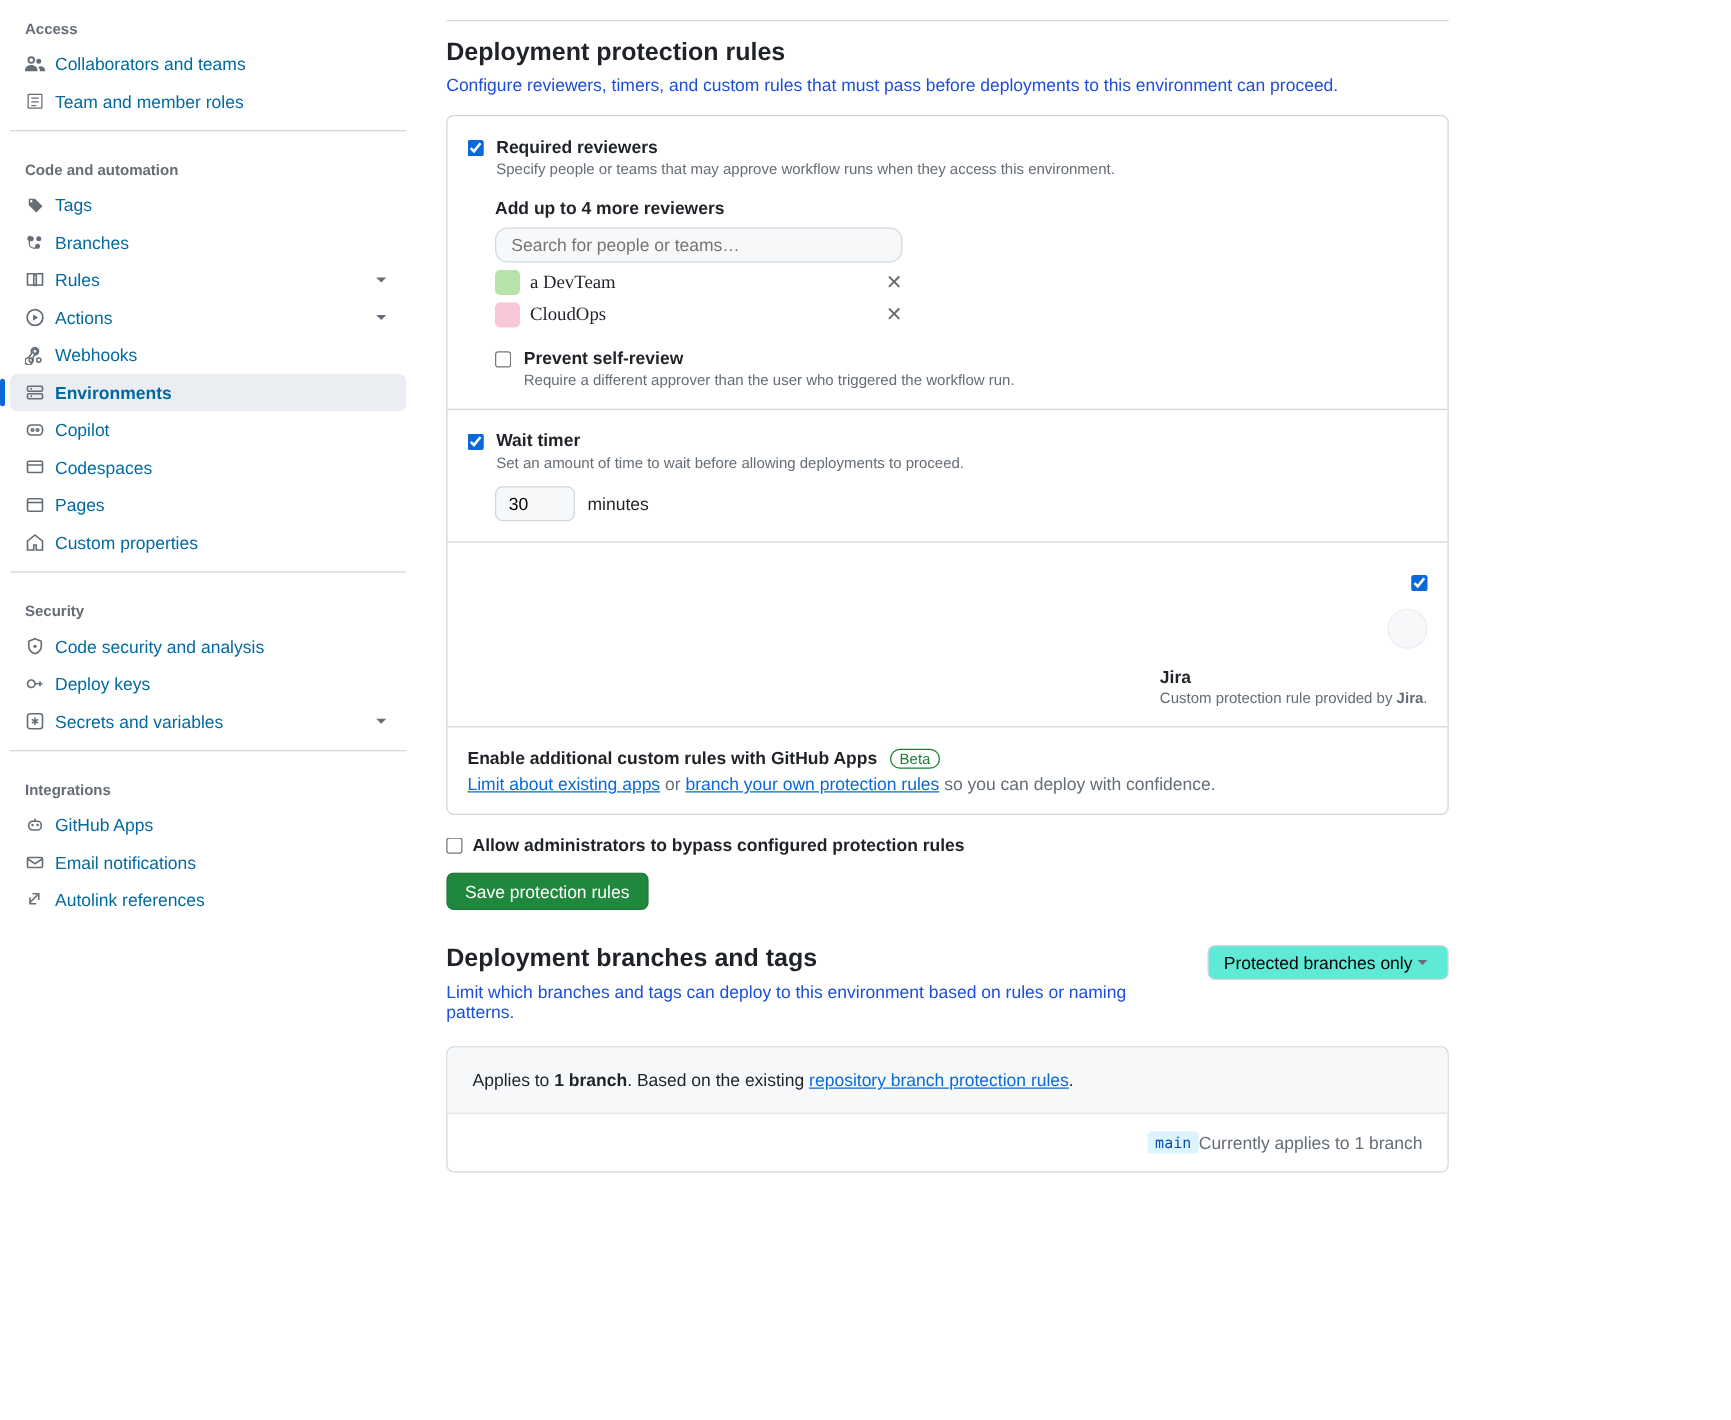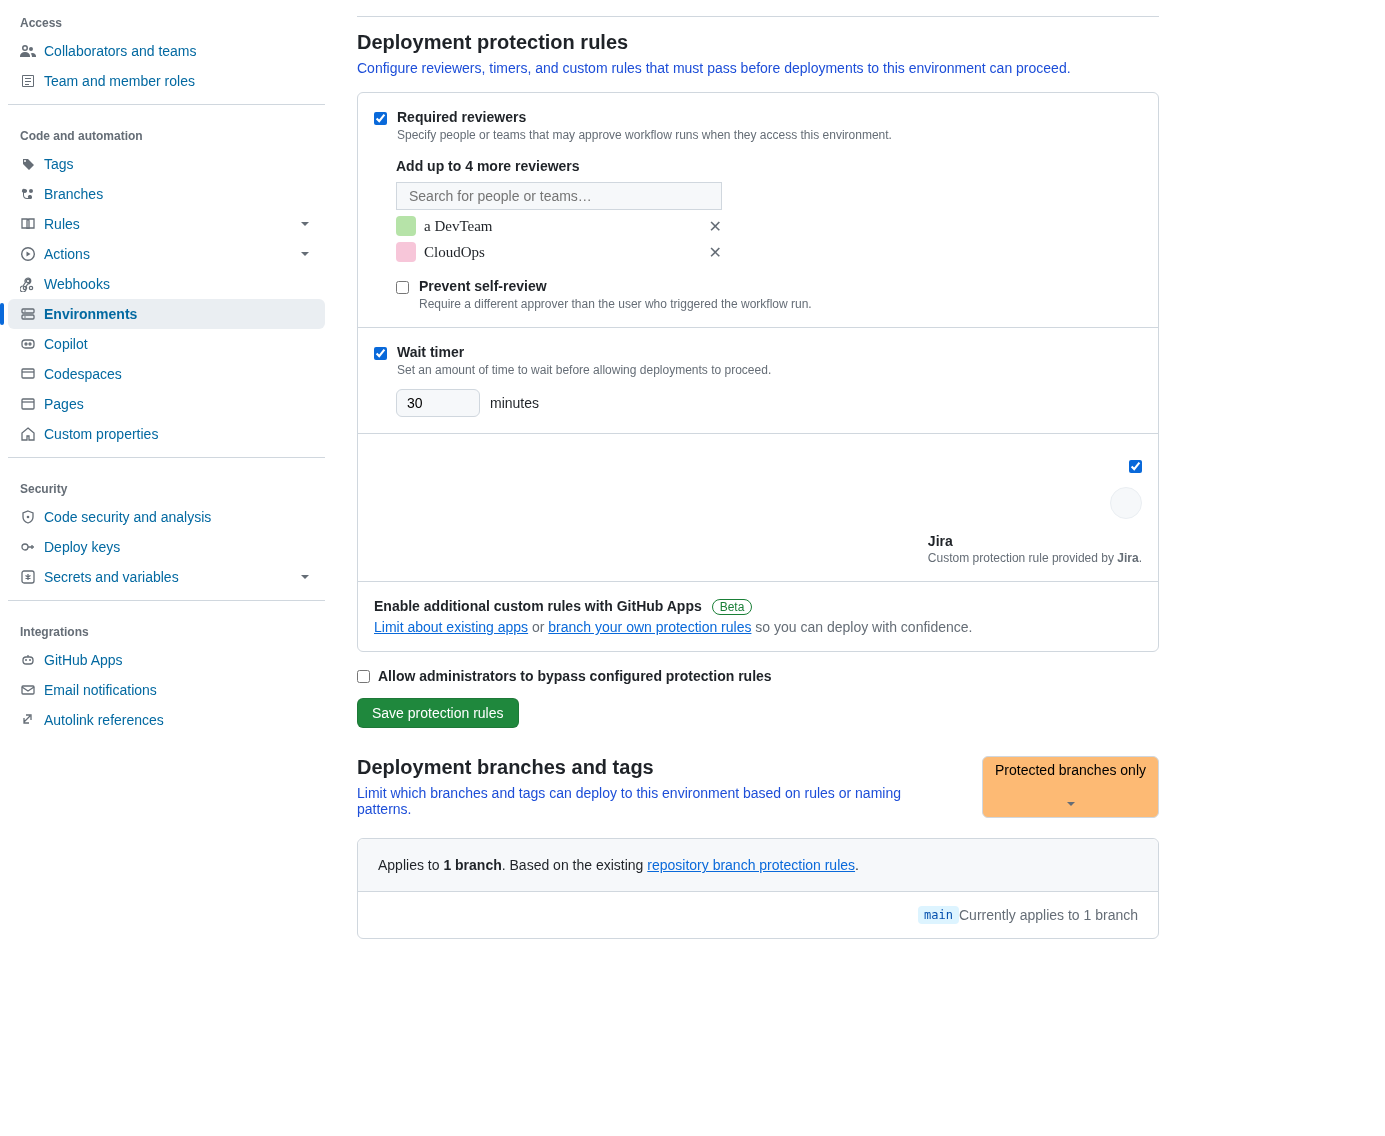--- a/index.html
+++ b/index.html
@@ -102,41 +102,41 @@
     font-size: 12px;
     color: #656d76;
     margin-top: 3px;
   }
   .indent-block { margin-left: 22px; margin-top: 16px; }
   .reviewers-title { font-weight: 600; margin-bottom: 8px; }
   .search-input {
     width: 326px;
     padding: 5px 12px;
     border: 1px solid #d0d7de;
-    border-radius: 0;
+    border-radius: 10px;
     background: #f6f8fa;
     font-size: 14px;
     color: #656d76;
   }
   .reviewer-row {
     display: flex;
     align-items: center;
     gap: 8px;
     padding: 6px 0 0 0;
     width: 326px;
   }
   .reviewer-avatar {
     width: 20px; height: 20px; border-radius: 4px;
     display: inline-flex; align-items:center; justify-content:center;
     font-size: 10px; font-weight:600;
   }
   .reviewer-name { flex: 1; color:#1f2328; font-family: "Apple Chancery", cursive, -apple-system; font-size:15px;}
   .reviewer-remove { color: #656d76; cursor: pointer; font-size:16px; }
   .wait-input {
-    width: 84px;
+    width: 64px;
     padding: 5px 10px;
     border: 1px solid #d0d7de;
     border-radius: 6px;
     background: #f6f8fa;
     font-size: 14px;
     text-align: left;
   }
   .wait-row { display:flex; align-items:center; gap:10px; margin-top:12px; margin-left:22px; }
   .jira-row { display:flex; align-items:flex-end; gap:14px;flex-direction:column; }
   .jira-avatar { width:32px; height:32px; border-radius:50%; background:#f6f8fa; border:1px solid #eaeef2; }
@@ -166,27 +166,27 @@
     border-radius:6px;
     cursor:pointer;
   }
   .branches-header {
     display:flex;
     align-items:flex-start;
     justify-content:space-between;
     margin-top:28px;
   }
   .dropdown-btn {
-    background:#fdba74;
+    background:#5eead4;
     border:1px solid #d0d7de;
     border-radius:6px;
     padding:5px 12px;
     font-size:14px;
     cursor:pointer;
-    display:flex; align-items:center; gap:18px;flex-direction:column;
+    display:flex; align-items:center; gap:0;
   }
   .note-box {
     border:1px solid #d0d7de;
     border-radius:6px;
     margin-top:20px;
   }
   .note-top {
     background:#f6f8fa;
     padding:18px 20px;
     border-bottom:1px solid #d0d7de;

